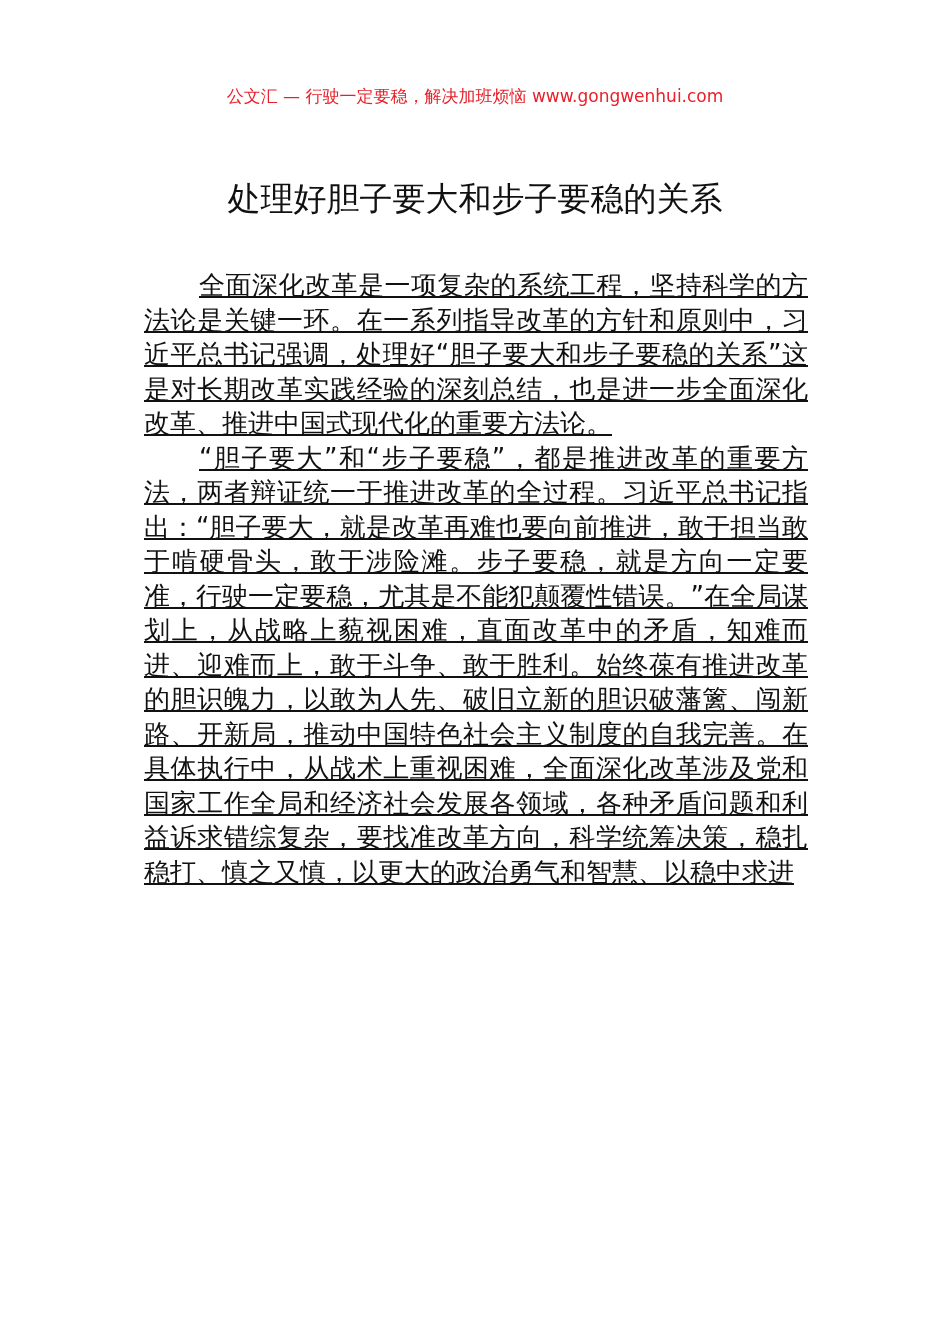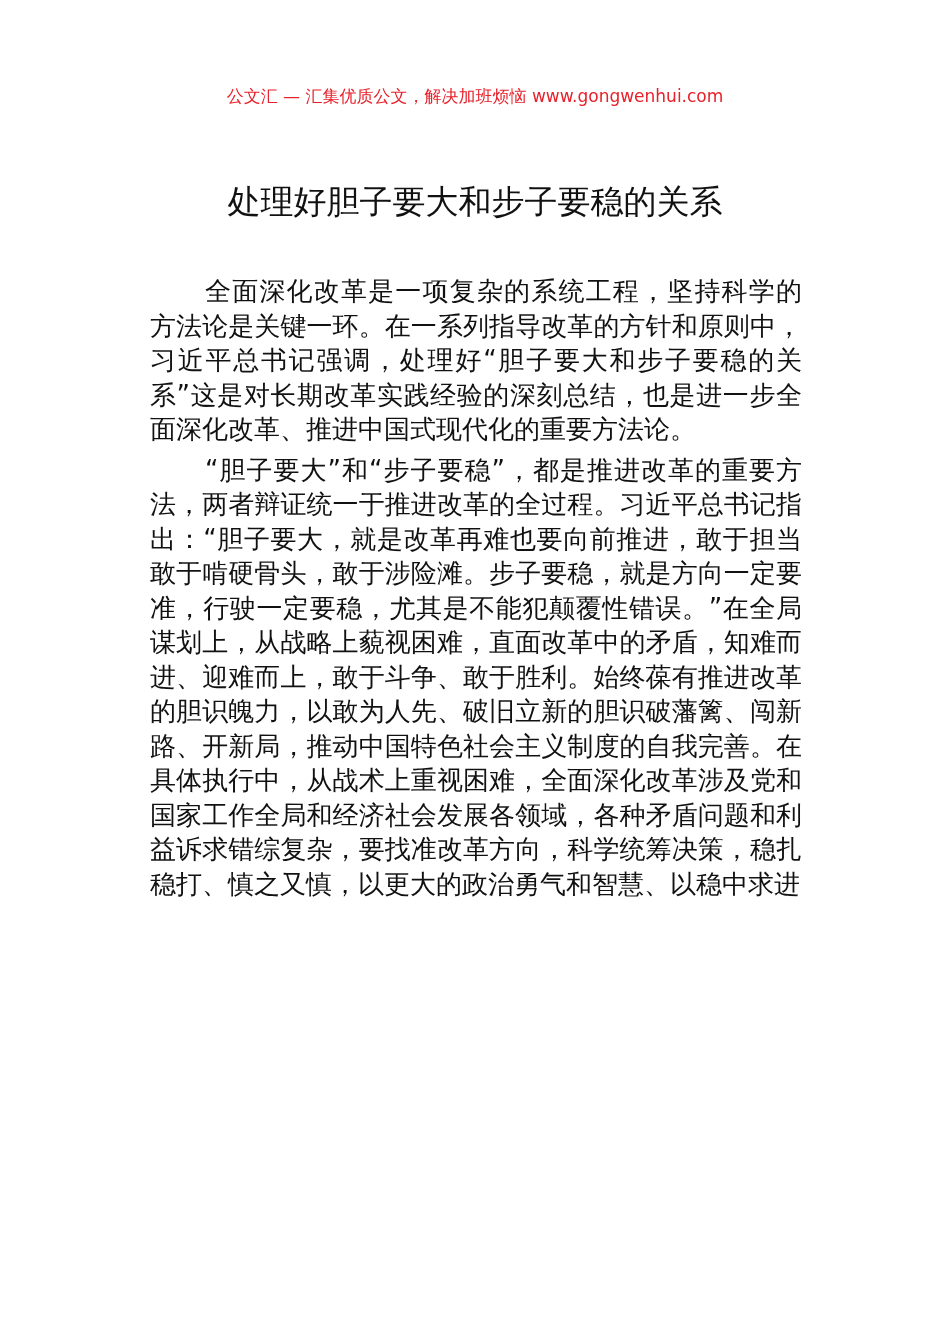--- a/index.html
+++ b/index.html
@@ -6,35 +6,35 @@
   body { width: 950px; height: 1344px; position: relative; overflow: hidden; }
   .header {
     position: absolute; top: 84px; left: 0; width: 950px;
     text-align: center; color: #e8202a;
     font-family: "DejaVu Sans", "Liberation Sans", sans-serif;
     font-size: 17px; line-height: 24px; letter-spacing: 0px;
   }
   .title {
     position: absolute; top: 180px; left: 0; width: 950px;
     text-align: center; color: #111;
-    font-family: Liberation Serif, serif;
+    font-family: Liberation Mono, monospace;
     font-size: 33px; line-height: 44px;
   }
   .body-text {
     position: absolute; top: 268px; left: 144px; width: 664px;
     color: #111;
     font-family: "DejaVu Sans", "Liberation Sans", sans-serif;
     font-size: 26px; line-height: 34.5px;
     text-align: justify;
   }
-  .body-text p { margin: 6px; text-indent: 55px; text-align: justify; }
+  .body-text p { margin: 0; text-indent: 55px; text-align: justify; text-decoration: underline; }
 </style>
 </head>
 <body>
 
-<div class="header">公文汇 — 汇集优质公文，解决加班烦恼 www.gongwenhui.com</div>
+<div class="header">公文汇 — 行驶一定要稳，解决加班烦恼 www.gongwenhui.com</div>
 
 <div class="title">处理好胆子要大和步子要稳的关系</div>
 
 <div class="body-text">
   <p>全面深化改革是一项复杂的系统工程，坚持科学的方法论是关键一环。在一系列指导改革的方针和原则中，习近平总书记强调，处理好“胆子要大和步子要稳的关系”这是对长期改革实践经验的深刻总结，也是进一步全面深化改革、推进中国式现代化的重要方法论。</p>
   <p>“胆子要大”和“步子要稳”，都是推进改革的重要方法，两者辩证统一于推进改革的全过程。习近平总书记指出：“胆子要大，就是改革再难也要向前推进，敢于担当敢于啃硬骨头，敢于涉险滩。步子要稳，就是方向一定要准，行驶一定要稳，尤其是不能犯颠覆性错误。”在全局谋划上，从战略上藐视困难，直面改革中的矛盾，知难而进、迎难而上，敢于斗争、敢于胜利。始终葆有推进改革的胆识魄力，以敢为人先、破旧立新的胆识破藩篱、闯新路、开新局，推动中国特色社会主义制度的自我完善。在具体执行中，从战术上重视困难，全面深化改革涉及党和国家工作全局和经济社会发展各领域，各种矛盾问题和利益诉求错综复杂，要找准改革方向，科学统筹决策，稳扎稳打、慎之又慎，以更大的政治勇气和智慧、以稳中求进</p>
 </div>
 
 </body></html>

